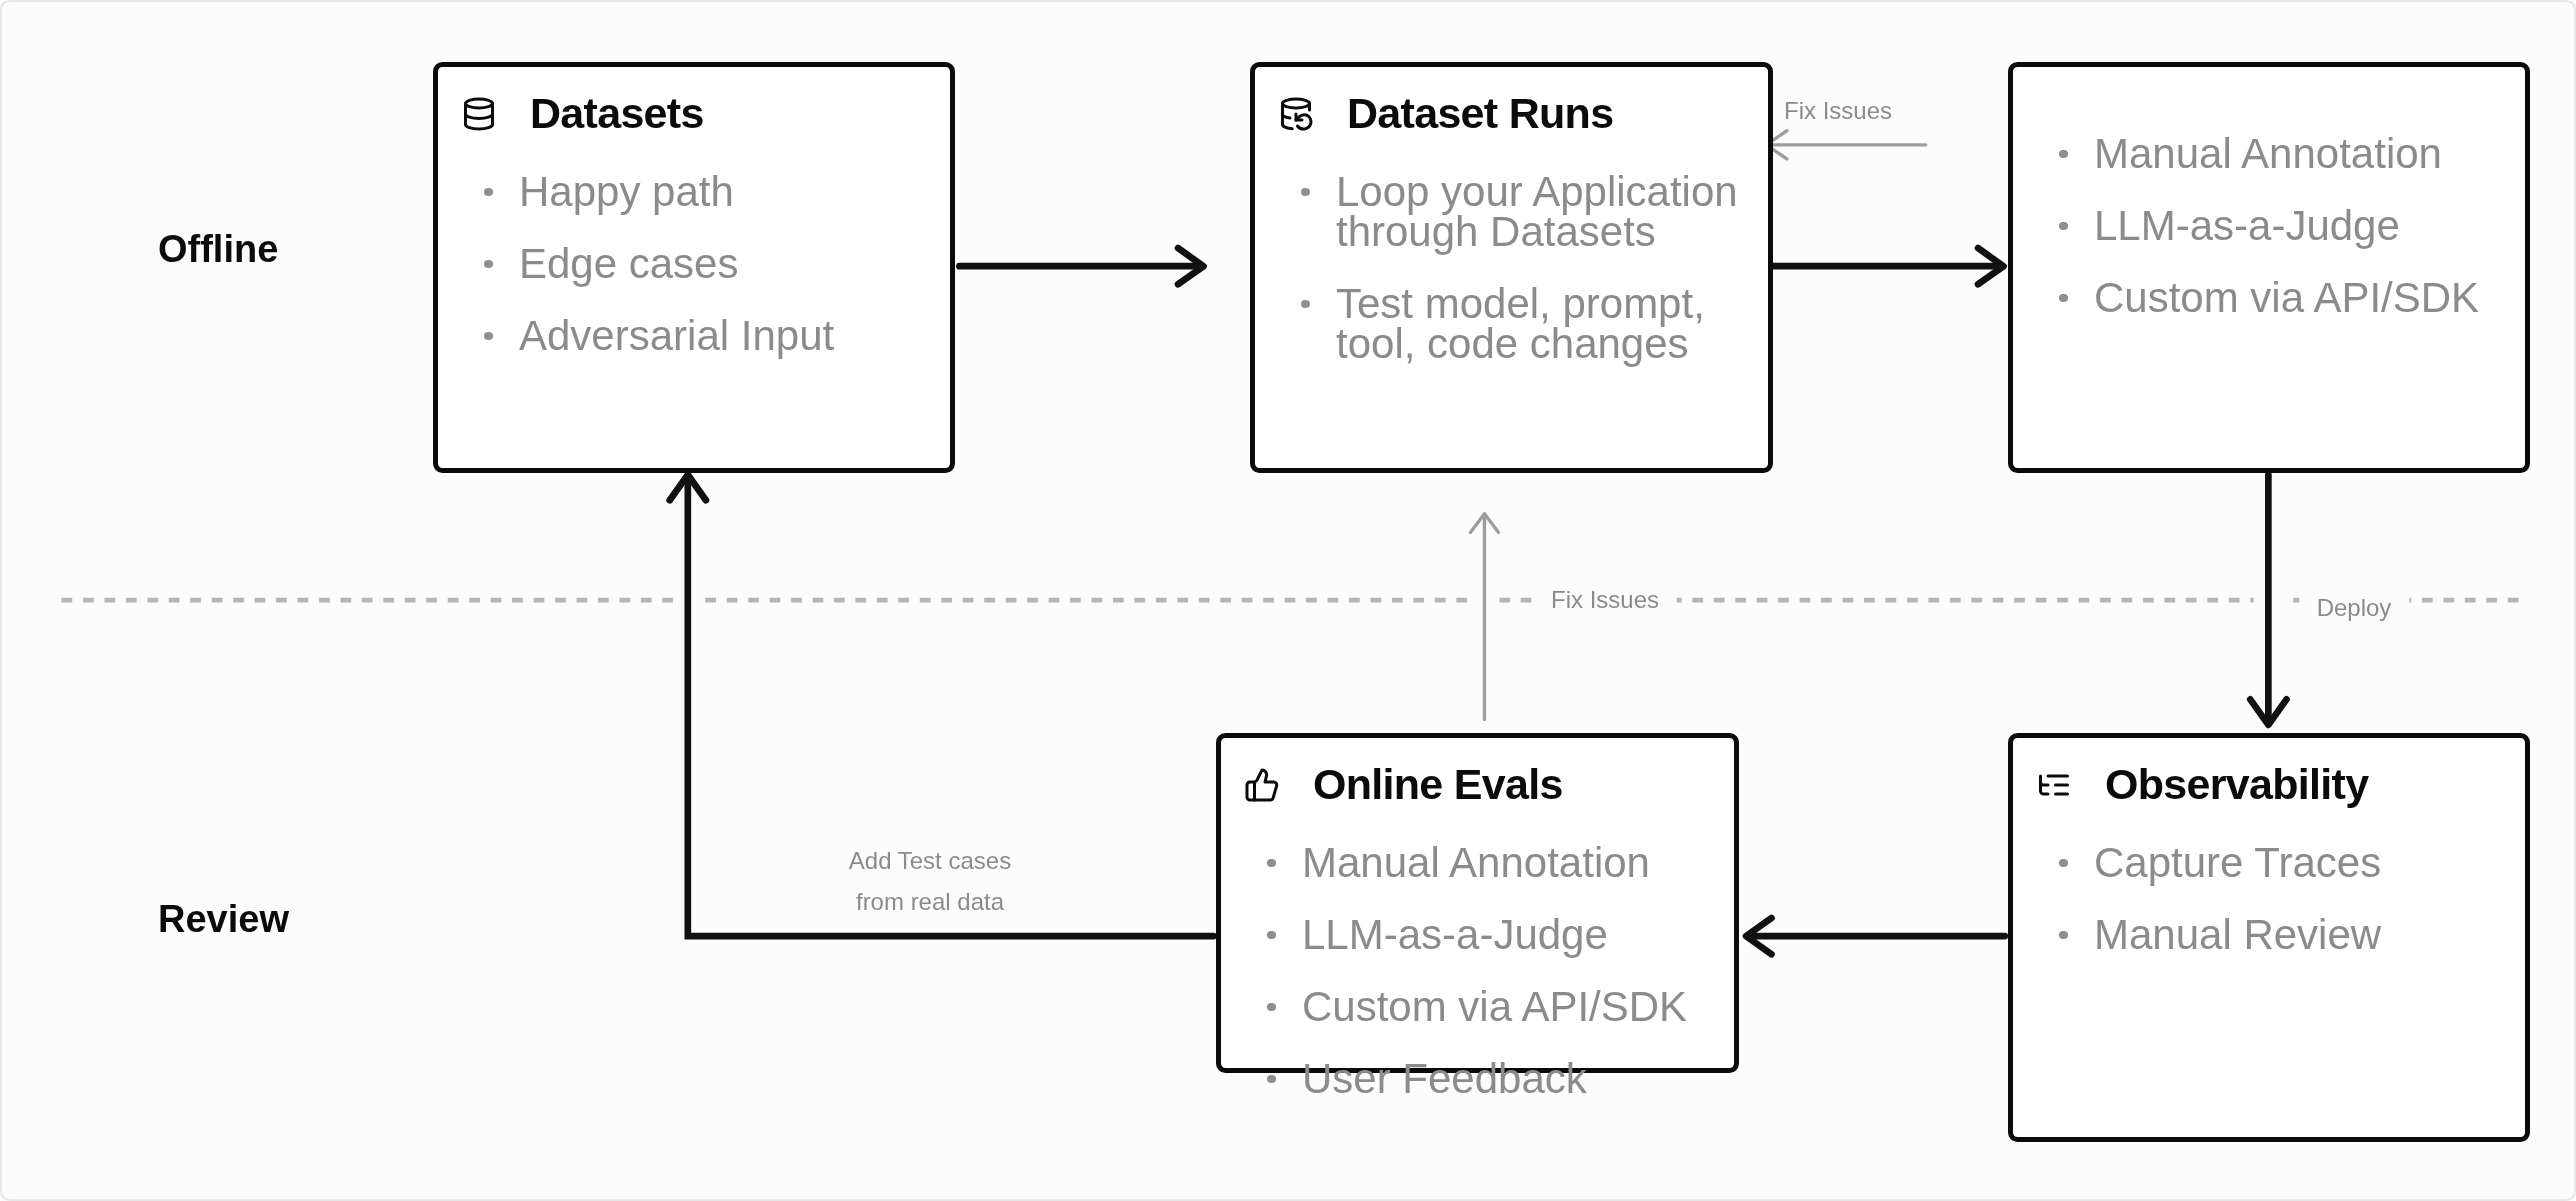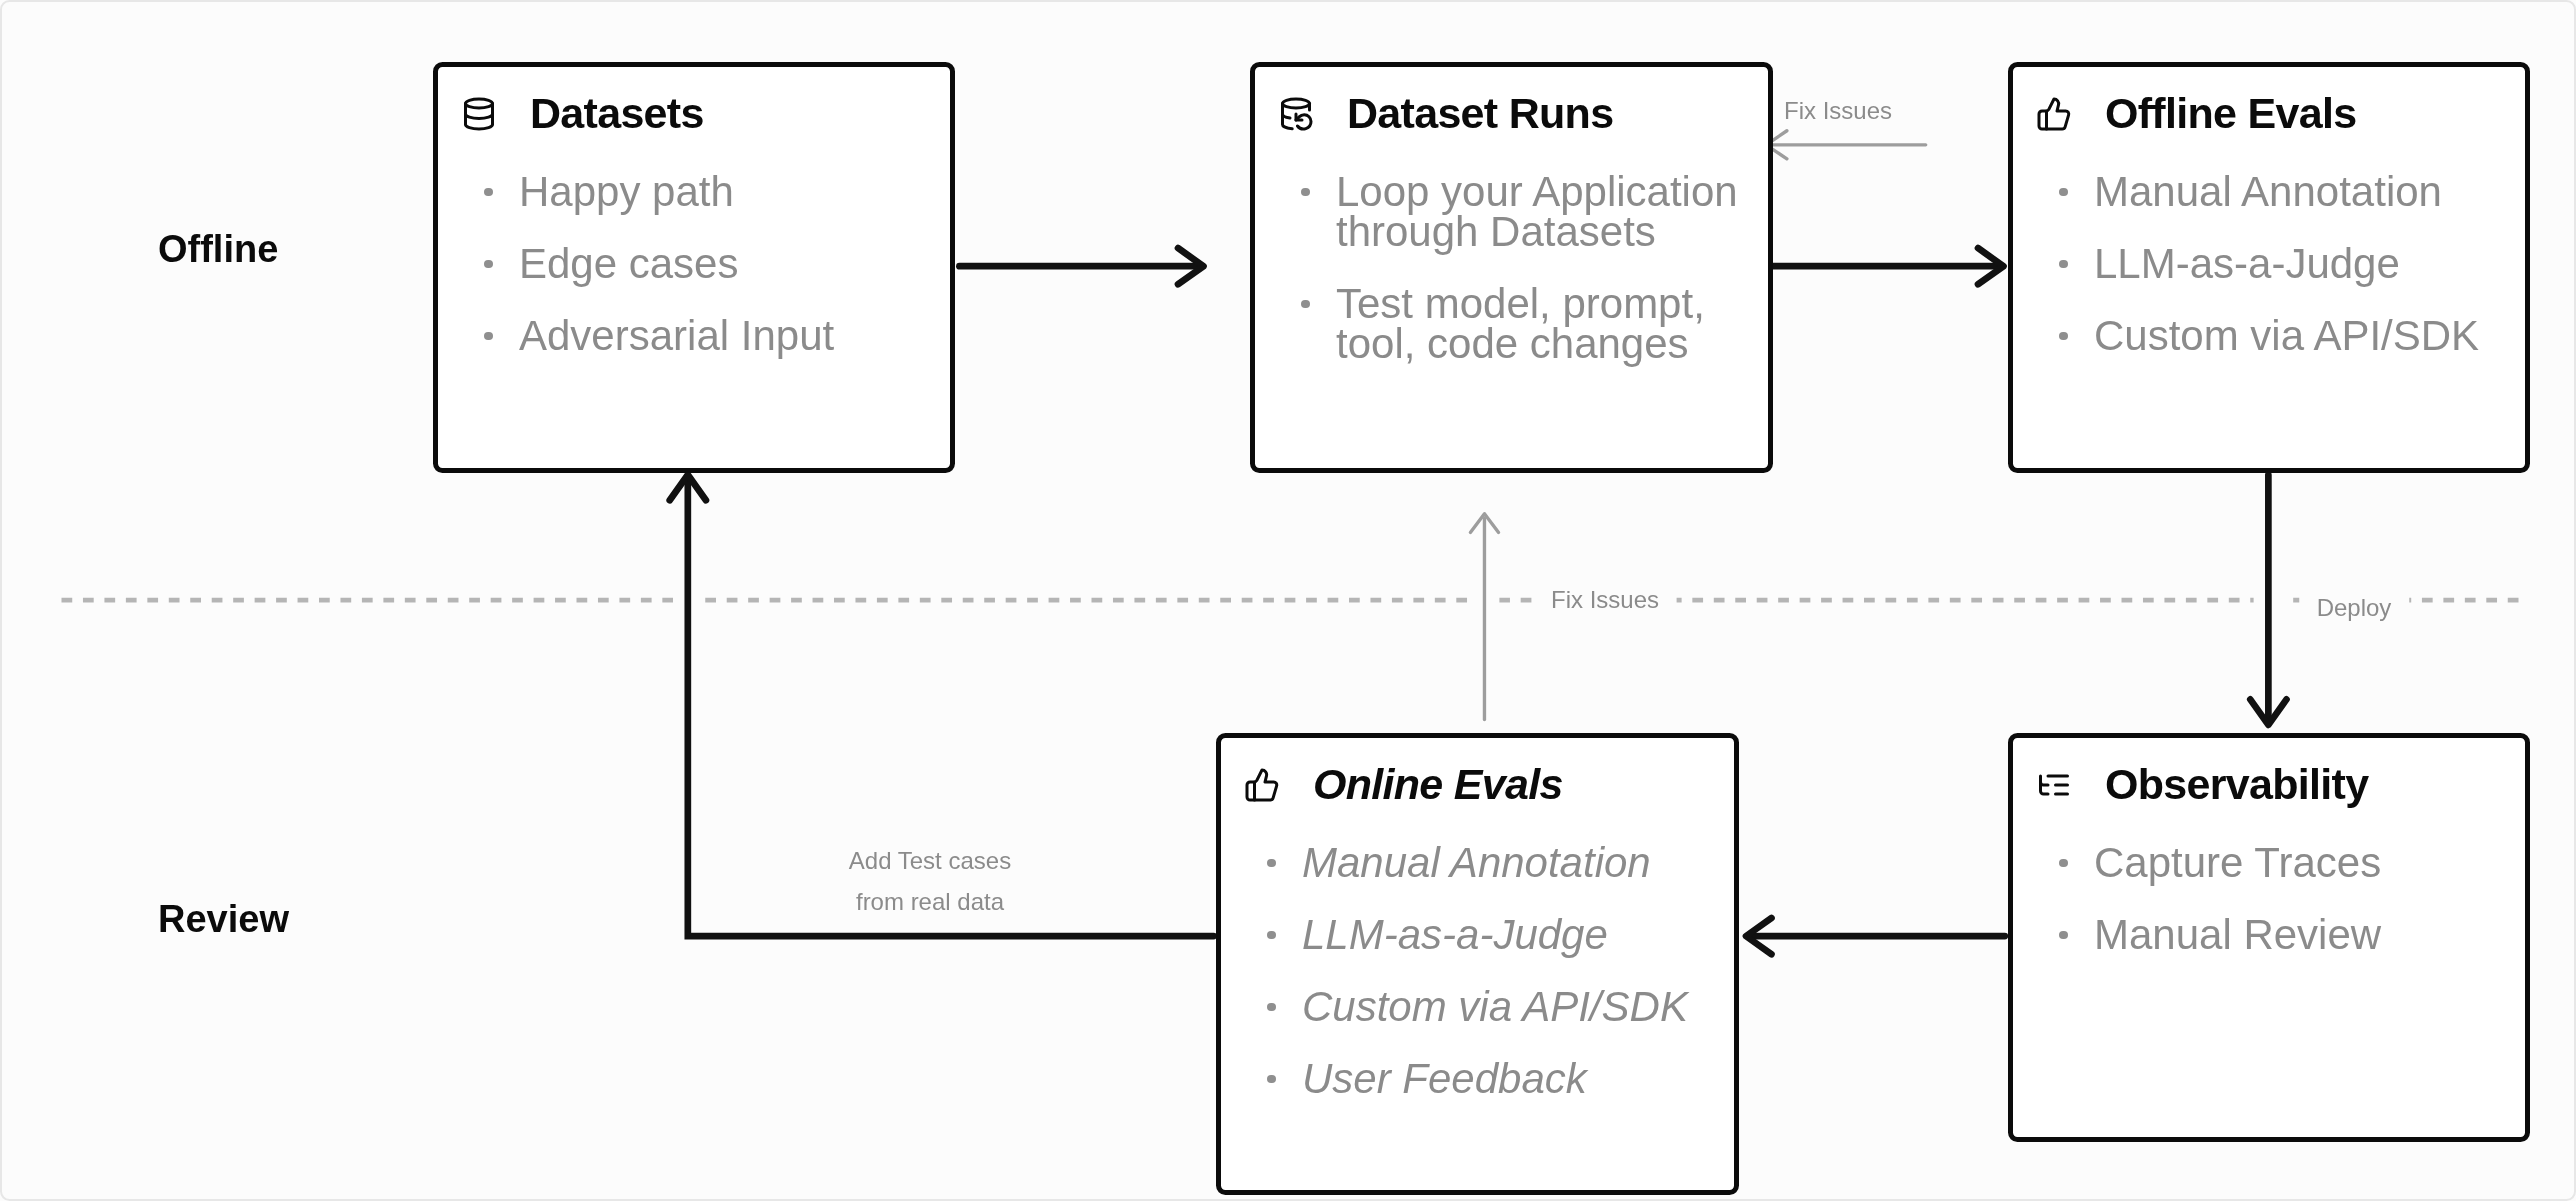--- a/index.html
+++ b/index.html
@@ -123,37 +123,28 @@
       </span>
       <h2 class="box-title">Dataset Runs</h2>
     </header>
     <ul class="bullets">
       <li>Loop your Application through Datasets</li>
       <li>Test model, prompt, tool, code changes</li>
     </ul>
   </section>
 
   <section class="box" id="box-offline-evals" style="left:2006px;top:60px;width:522px;height:411px;">
-    <header class="box-header">
-      <span class="icon">
-        <svg viewBox="0 0 24 24" stroke="currentColor" stroke-width="2" fill="none" stroke-linecap="round" stroke-linejoin="round">
-          <path d="M7 10v12"></path>
-          <path d="M15 5.88 14 10h5.83a2 2 0 0 1 1.92 2.56l-2.33 8A2 2 0 0 1 17.5 22H4a2 2 0 0 1-2-2v-8a2 2 0 0 1 2-2h2.76a2 2 0 0 0 1.79-1.11L12 2a3.13 3.13 0 0 1 3 3.88Z"></path>
-        </svg>
-      </span>
-      <h2 class="box-title">Offline Evals</h2>
-    </header>
     <ul class="bullets">
       <li>Manual Annotation</li>
       <li>LLM-as-a-Judge</li>
       <li>Custom via API/SDK</li>
     </ul>
   </section>
 
-  <section class="box" id="box-online-evals" style="left:1214px;top:731px;width:523px;height:462px;font-style:italic;">
+  <section class="box" id="box-online-evals" style="left:1214px;top:731px;width:523px;height:340px;">
     <header class="box-header">
       <span class="icon">
         <svg viewBox="0 0 24 24" stroke="currentColor" stroke-width="2" fill="none" stroke-linecap="round" stroke-linejoin="round">
           <path d="M7 10v12"></path>
           <path d="M15 5.88 14 10h5.83a2 2 0 0 1 1.92 2.56l-2.33 8A2 2 0 0 1 17.5 22H4a2 2 0 0 1-2-2v-8a2 2 0 0 1 2-2h2.76a2 2 0 0 0 1.79-1.11L12 2a3.13 3.13 0 0 1 3 3.88Z"></path>
         </svg>
       </span>
       <h2 class="box-title">Online Evals</h2>
     </header>
     <ul class="bullets">

